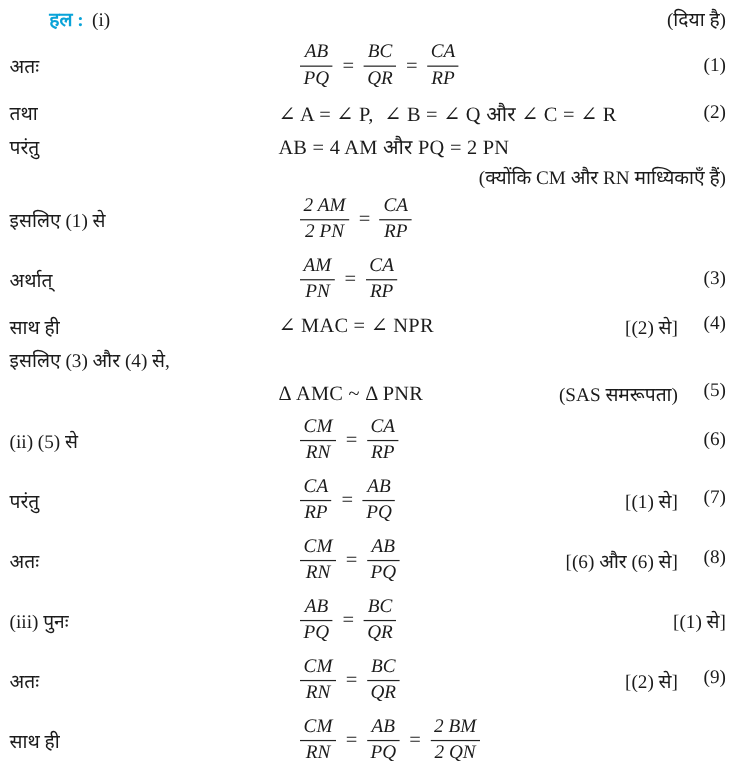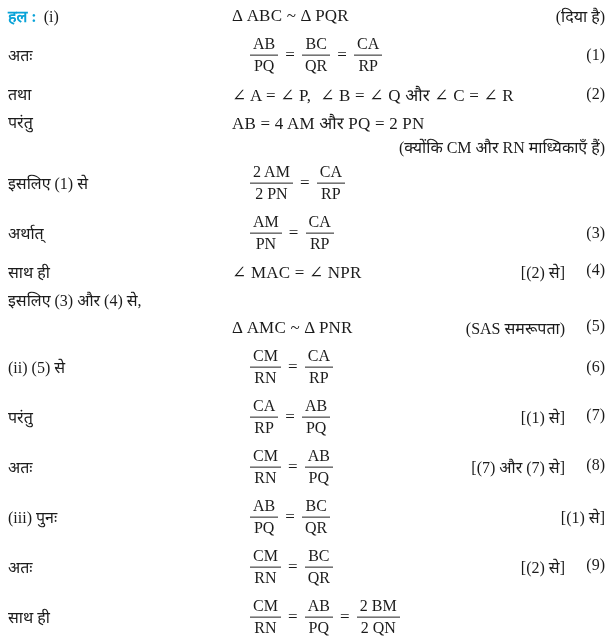--- a/index.html
+++ b/index.html
@@ -18,29 +18,29 @@
   }
   .row { position: relative; min-height: 28px; }
   .row.tall { min-height: 50px; }
   .row.compact { min-height: 22px; }
 
   .label {
     position: absolute; left: 0; top: 50%;
     transform: translateY(-50%);
     font-size: 16px; white-space: nowrap;
   }
-  .accent { color: var(--accent); font-weight: bold; margin-right: 7px; }
+  .accent { color: var(--accent); font-weight: bold; margin-right: 7px; margin-left: 33px; }
 
   .eq-zone {
     position: absolute; left: 224px; top: 50%;
     transform: translateY(-50%);
     display: inline-flex; align-items: center; gap: 7px;
     font-size: 17px; white-space: nowrap;
   }
-  .row.tall .eq-zone { left: 242px; }
+  .row.tall .eq-zone { left: 242px; font-style: italic; }
 
   .eqt { white-space: pre; letter-spacing: 0.2px; }
 
   .frac { display: inline-block; text-align: center; font-size: 16px; line-height: 1.18; }
   .frac .fnum { display: block; padding: 0 3px 1px 3px; border-bottom: 1.4px solid #222; white-space: pre; }
   .frac .fden { display: block; padding: 1px 3px 0 3px; white-space: pre; }
 
   .right-zone {
     position: absolute; right: 0; top: 50%;
     transform: translateY(-50%);
@@ -49,23 +49,20 @@
   }
   .eqnum { min-width: 24px; text-align: right; }
 </style>
 </head>
 <body>
 
 <main class="page">
   <div id="rows">
       <div class="row">
         <span class="label"><span class="accent">हल :</span>(i)</span>
-        <span class="eq-zone">
-          <span class="eqt">Δ ABC ~ Δ PQR</span>
-        </span>
         <span class="right-zone">
           <span class="note">(दिया है)</span>
         </span>
       </div>
       <div class="row tall">
         <span class="label">अतः</span>
         <span class="eq-zone">
           <span class="frac">
             <span class="fnum">AB</span>
             <span class="fden">PQ</span>
@@ -200,21 +197,21 @@
             <span class="fnum">CM</span>
             <span class="fden">RN</span>
           </span>
           <span class="eqt">=</span>
           <span class="frac">
             <span class="fnum">AB</span>
             <span class="fden">PQ</span>
           </span>
         </span>
         <span class="right-zone">
-          <span class="note">[(7) और (7) से]</span>
+          <span class="note">[(6) और (6) से]</span>
           <span class="eqnum">(8)</span>
         </span>
       </div>
       <div class="row tall">
         <span class="label">(iii) पुनः</span>
         <span class="eq-zone">
           <span class="frac">
             <span class="fnum">AB</span>
             <span class="fden">PQ</span>
           </span>

